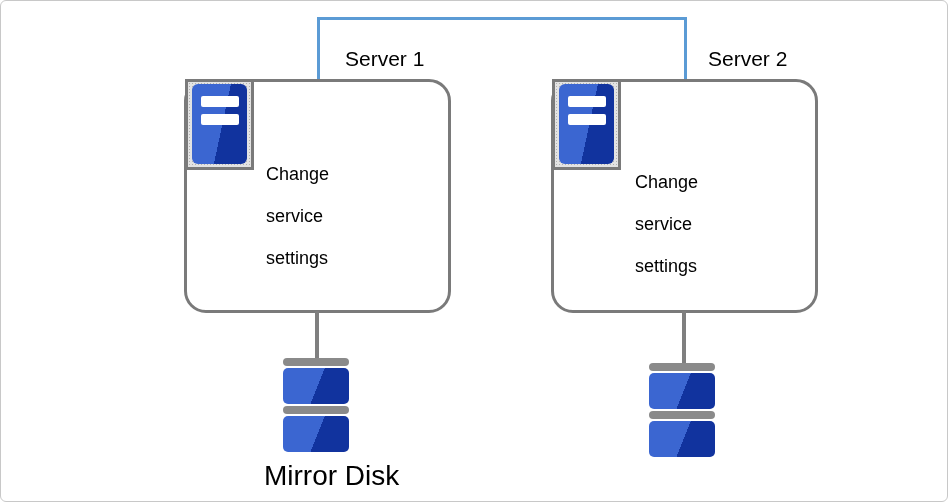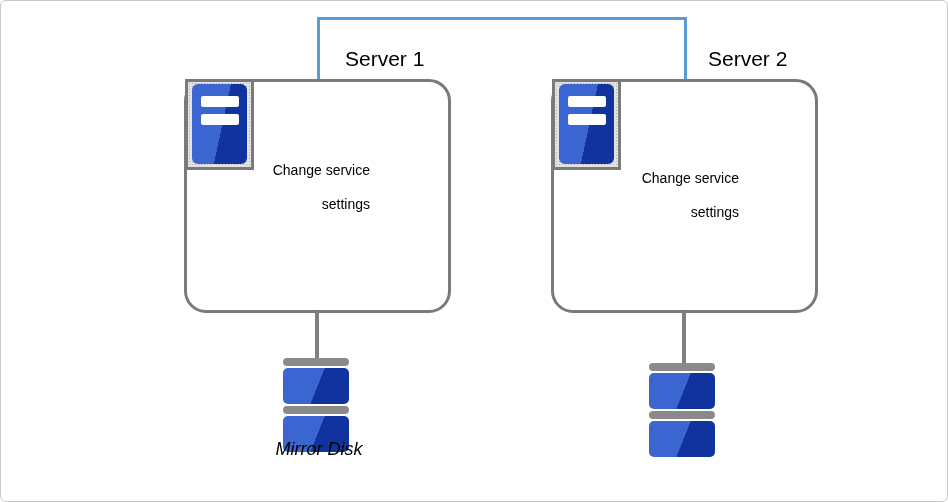--- a/index.html
+++ b/index.html
@@ -40,43 +40,43 @@
     position:absolute;left:4px;top:2px;width:55px;height:80px;border-radius:6px;
     background:linear-gradient(102deg,#3b66d1 54%,#11339e 54%);
   }
   .tower .bar{
     position:absolute;left:9px;width:38px;height:11px;border-radius:2px;background:#fff;
   }
   .tower .bar.bar1{top:12px;}
   .tower .bar.bar2{top:30px;}
   
   .box-text{
-    position:absolute;width:104px;text-align:right;
-    font-size:14px;line-height:34px;
+    position:absolute;width:104px;text-align:left;
+    font-size:18px;line-height:42px;
   }
   .box-text.t1{left:265px;top:152px;}
   .box-text.t2{left:634px;top:160px;}
   
   .stub{position:absolute;width:4px;background:#7f7f7f;}
   .stub.st1{left:314px;top:310px;height:47px;}
   .stub.st2{left:681px;top:310px;height:52px;}
   
   .disk{
     position:absolute;width:66px;display:flex;flex-direction:column;gap:2px;
   }
   .disk.d1{left:282px;top:357px;}
   .disk.d2{left:648px;top:362px;}
   .disk .cap{height:8px;border-radius:4px;background:#8a8a8a;}
   .disk .platter{
     height:36px;border-radius:5px;
     background:linear-gradient(112deg,#3b66d1 52%,#11339e 52%);
   }
   .disk-label{
-    position:absolute;left:263px;top:436px;width:110px;text-align:center;
-    font-size:18px;line-height:24px;white-space:nowrap;font-style:italic;
+    position:absolute;left:263px;top:463px;width:110px;text-align:center;
+    font-size:28px;line-height:24px;white-space:nowrap;
   }
 </style>
 </head>
 <body>
 
 <div class="stage">
 
   <div class="connector"></div>
 
   <div class="server-label s1">Server 1</div>

